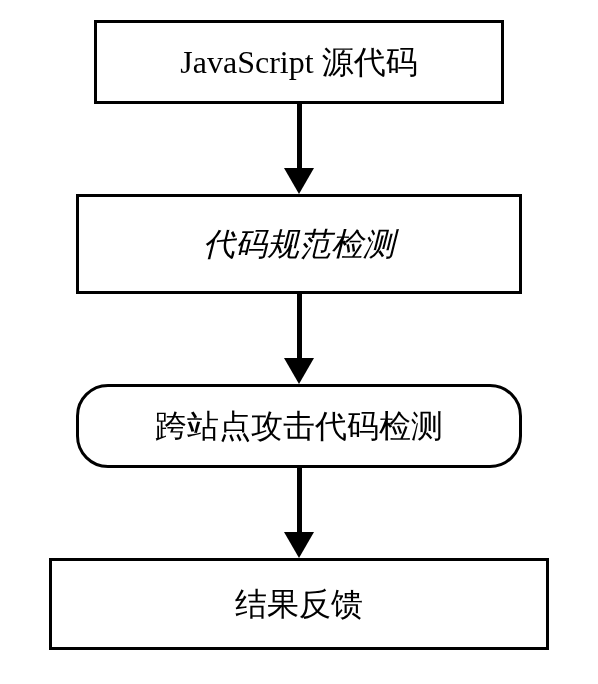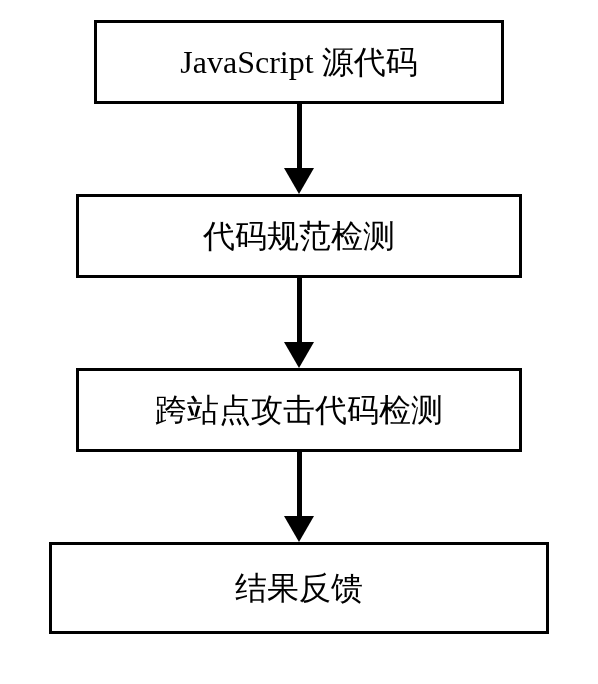--- a/index.html
+++ b/index.html
@@ -32,25 +32,27 @@
       justify-content: center;
       font-size: 32px;
       line-height: 1;
     }
     .box-1 {
       width: 410px;
       height: 84px;
     }
     .box-2 {
       width: 446px;
-      height: 84px;
+      height: 100px;
+      font-style: italic;
     }
     .box-3 {
       width: 446px;
       height: 84px;
+      border-radius: 32px;
     }
     .box-4 {
       width: 500px;
       height: 92px;
     }
     .arrow {
       display: flex;
       flex-direction: column;
       align-items: center;
       height: 90px;

